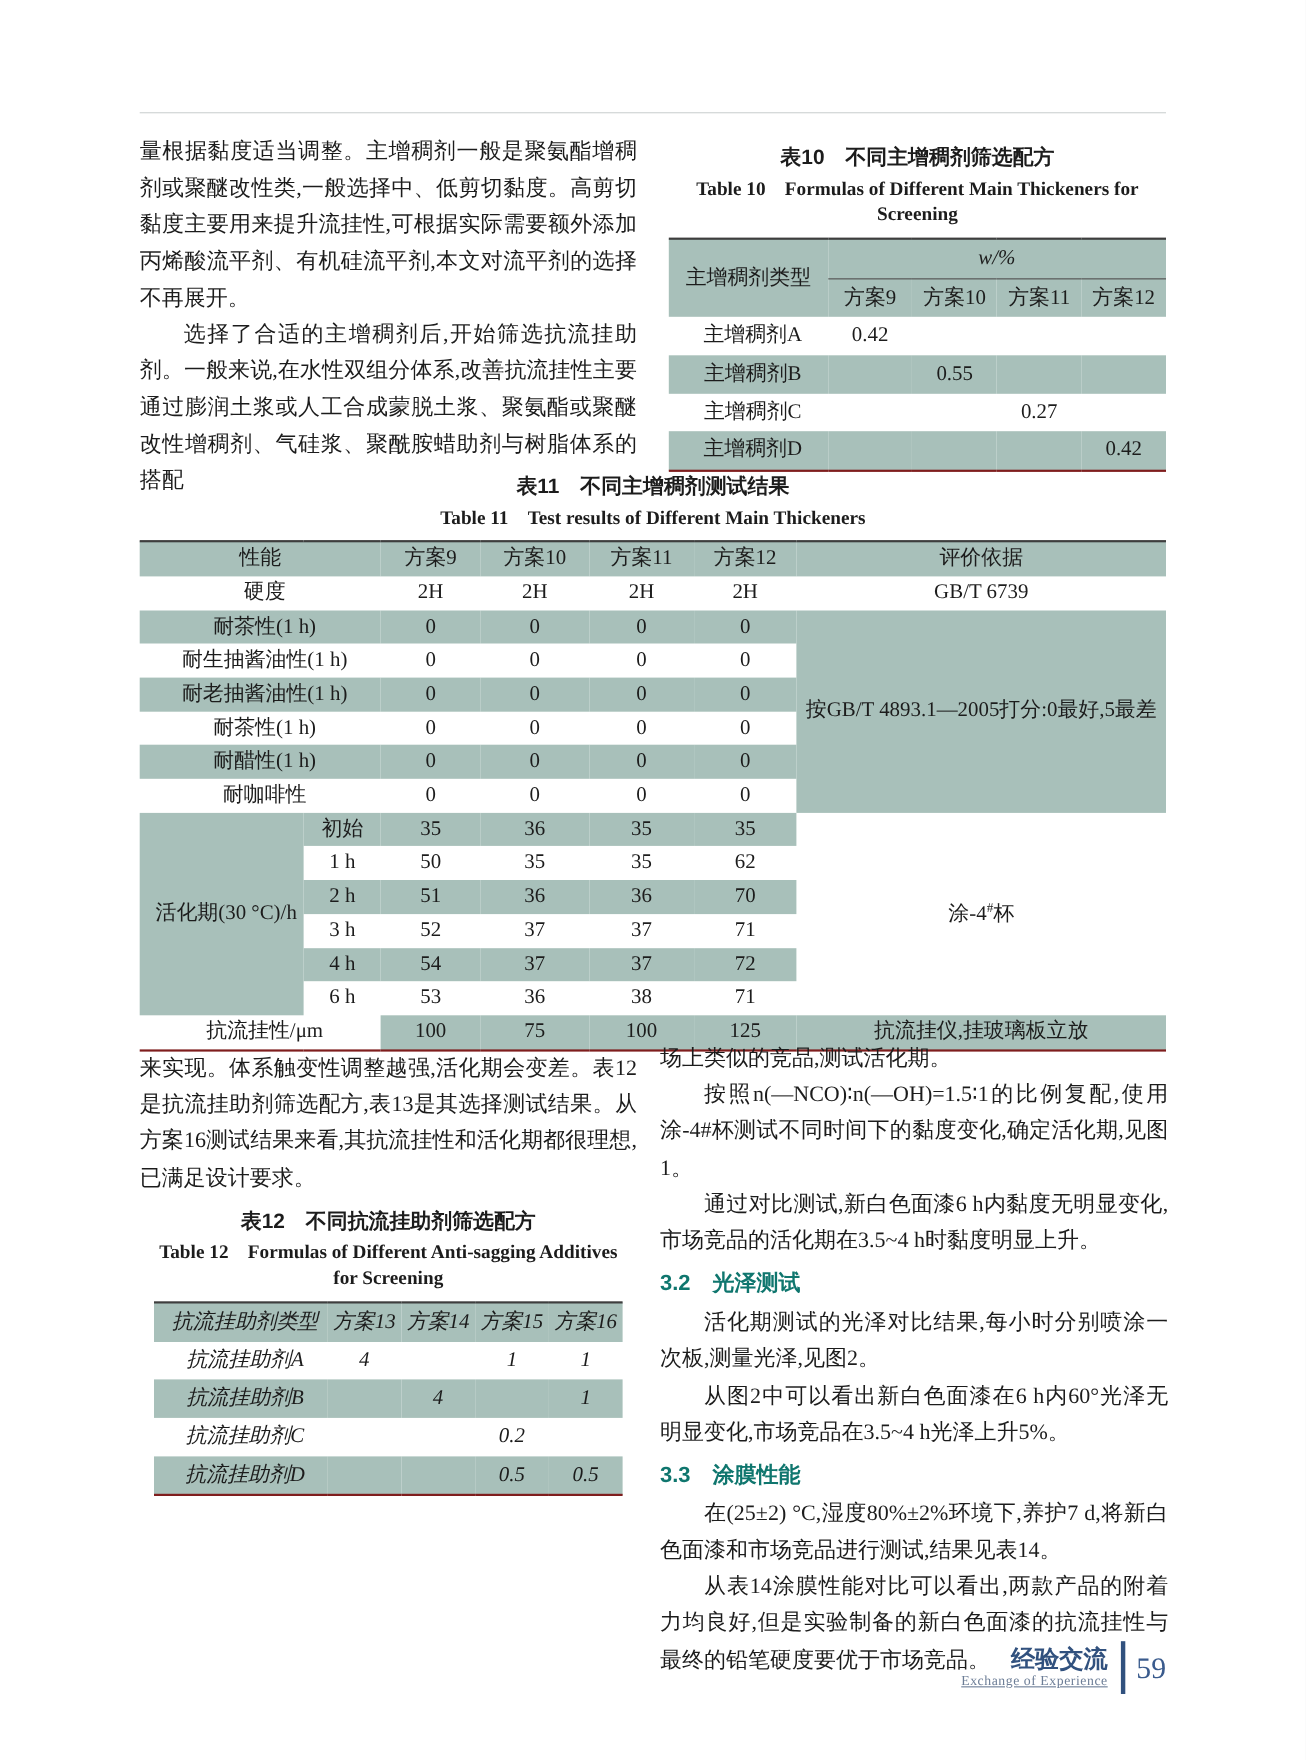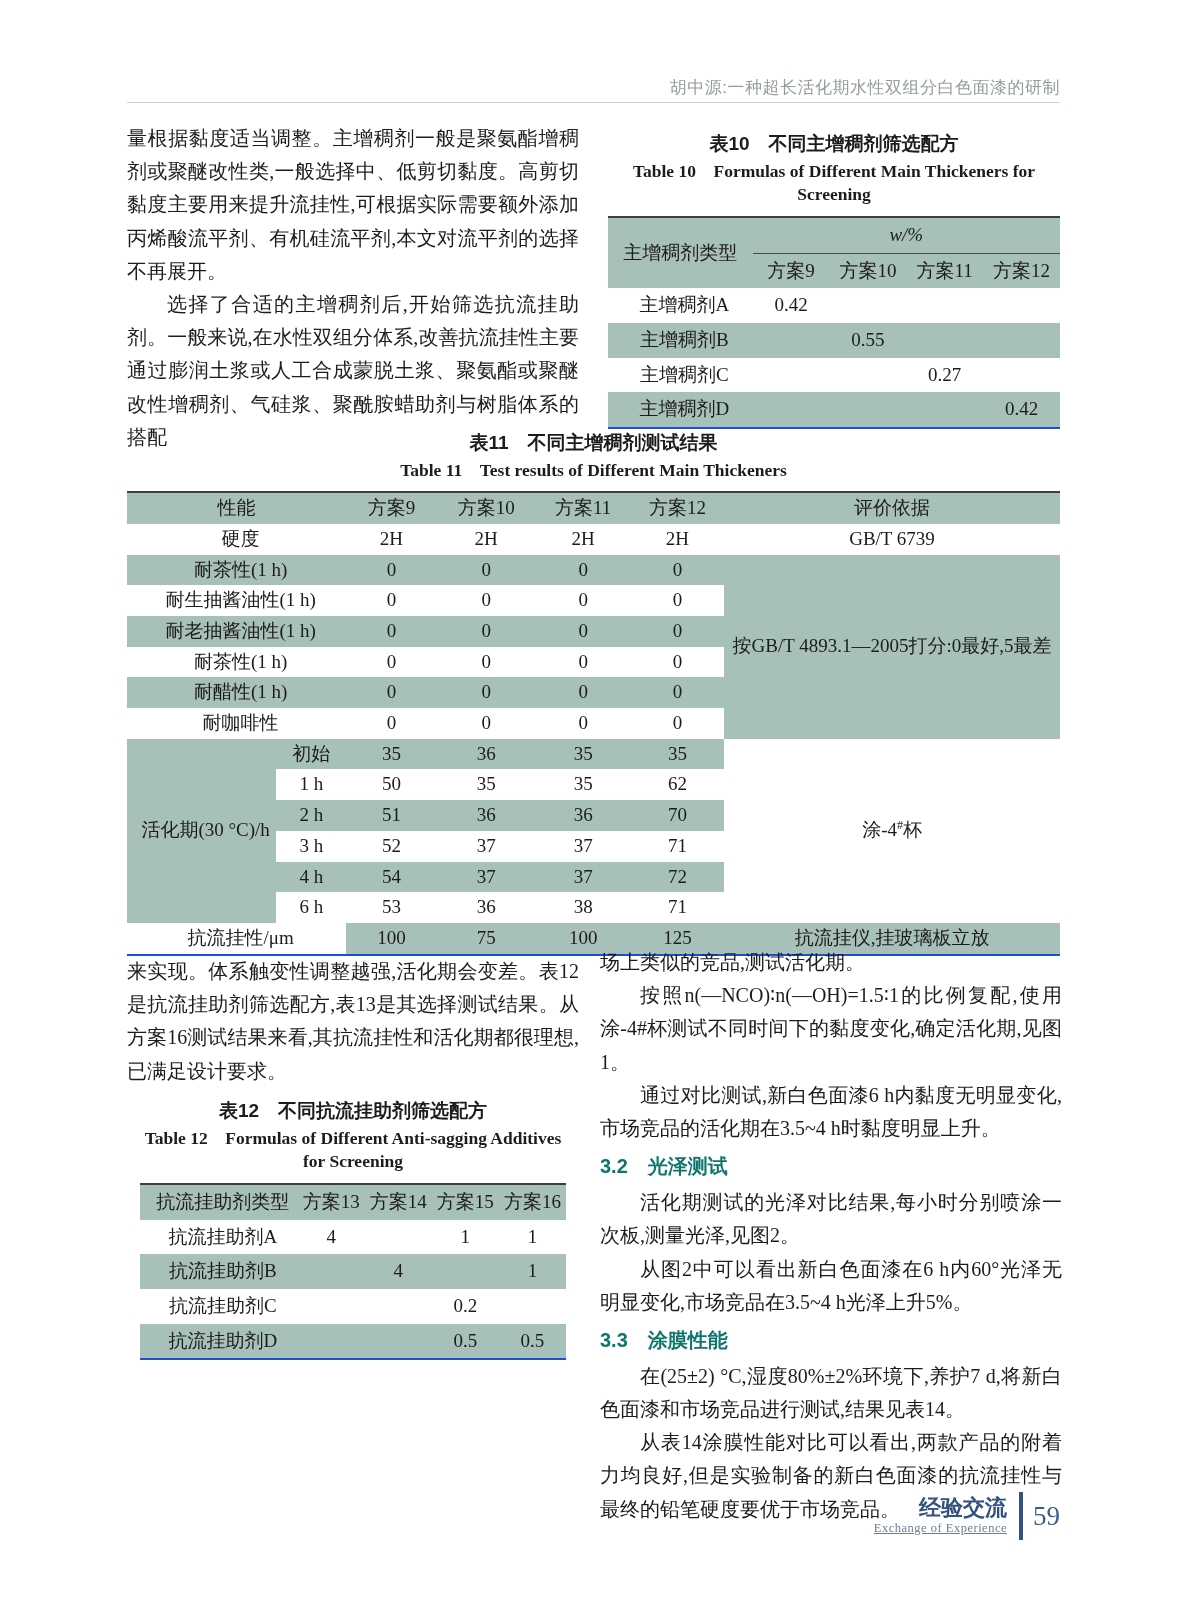--- a/index.html
+++ b/index.html
@@ -19,50 +19,49 @@
   p { margin:0; text-align:justify; font-size:20px; line-height:1.66; }
   .ind { text-indent:2em; }
 
   .abs { position:absolute; }
 
   
   .t-cn { text-align:center; font-weight:bold; font-size:19px; font-family:"Liberation Sans",sans-serif; line-height:1.35; }
   .t-en { text-align:center; font-weight:bold; font-size:17.5px; font-family:"Liberation Serif",serif; line-height:1.35; margin:3px 0 9px; }
 
   table.tbl { border-collapse:collapse; width:100%; table-layout:fixed;
-    border-top:2.5px solid #3e3e3e; border-bottom:2px solid #1d4ed8; }
+    border-top:2.5px solid #3e3e3e; border-bottom:2px solid #7f1d1d; }
   table.tbl th, table.tbl td {
     font-family:"Liberation Serif",serif; font-weight:normal; font-size:19px;
     text-align:center; padding:3px 2px; line-height:1.3; vertical-align:middle;
   }
   .tl { background:#a8c0ba; }
   .lbl { text-align:center; padding-left:10px !important; }
   .wline { font-style:italic; border-bottom:1px solid #4a4a4a; }
   table.t10 th, table.t10 td { padding:5px 2px; }
-  table.t12 th, table.t12 td { padding:5px 2px; }
+  table.t12 th, table.t12 td { padding:5px 2px;font-style:italic; }
   sup { font-size:12px; }
 
   
   .h2 { font-family:"Liberation Sans",sans-serif; font-weight:bold; color:#15917f; font-size:27px; margin:0 0 12px; }
   .h3 { font-family:"Liberation Sans",sans-serif; font-weight:bold; color:#0f766e; font-size:20px; margin:8px 0 6px; }
 
   
   .footer { position:absolute; top:1492px; right:127px; display:flex; align-items:center; }
   .f-labels { text-align:right;margin-left:12px; }
   .f-cn { font-family:"Liberation Sans",sans-serif; font-weight:bold; font-size:22px; color:#31517e; line-height:1.1; }
   .f-en { font-size:12.5px; color:#6c7d96; letter-spacing:.5px;text-decoration:underline; }
   .f-bar { width:4px; height:48px; background:#31517e; margin:0 10px 0 12px; }
   .f-num { font-size:27px; color:#3a5b8d; }
 </style>
 </head>
 <body>
 
 <div class="page">
 
-  <div class="run-head">胡中源:一种超长活化期水性双组分白色面漆的研制</div>
   <div class="head-rule"></div>
 
   <div class="abs" style="left:127px; top:122px; width:452px;">
     <p>量根据黏度适当调整。主增稠剂一般是聚氨酯增稠剂或聚醚改性类,一般选择中、低剪切黏度。高剪切黏度主要用来提升流挂性,可根据实际需要额外添加丙烯酸流平剂、有机硅流平剂,本文对流平剂的选择不再展开。</p>
     <p class="ind">选择了合适的主增稠剂后,开始筛选抗流挂助剂。一般来说,在水性双组分体系,改善抗流挂性主要通过膨润土浆或人工合成蒙脱土浆、聚氨酯或聚醚改性增稠剂、气硅浆、聚酰胺蜡助剂与树脂体系的搭配</p>
   </div>
 
   <div class="abs" style="left:608px; top:131px; width:452px;">
     <div class="t-cn">表10　不同主增稠剂筛选配方</div>
     <div class="t-en">Table 10　Formulas of Different Main Thickeners for Screening</div>

